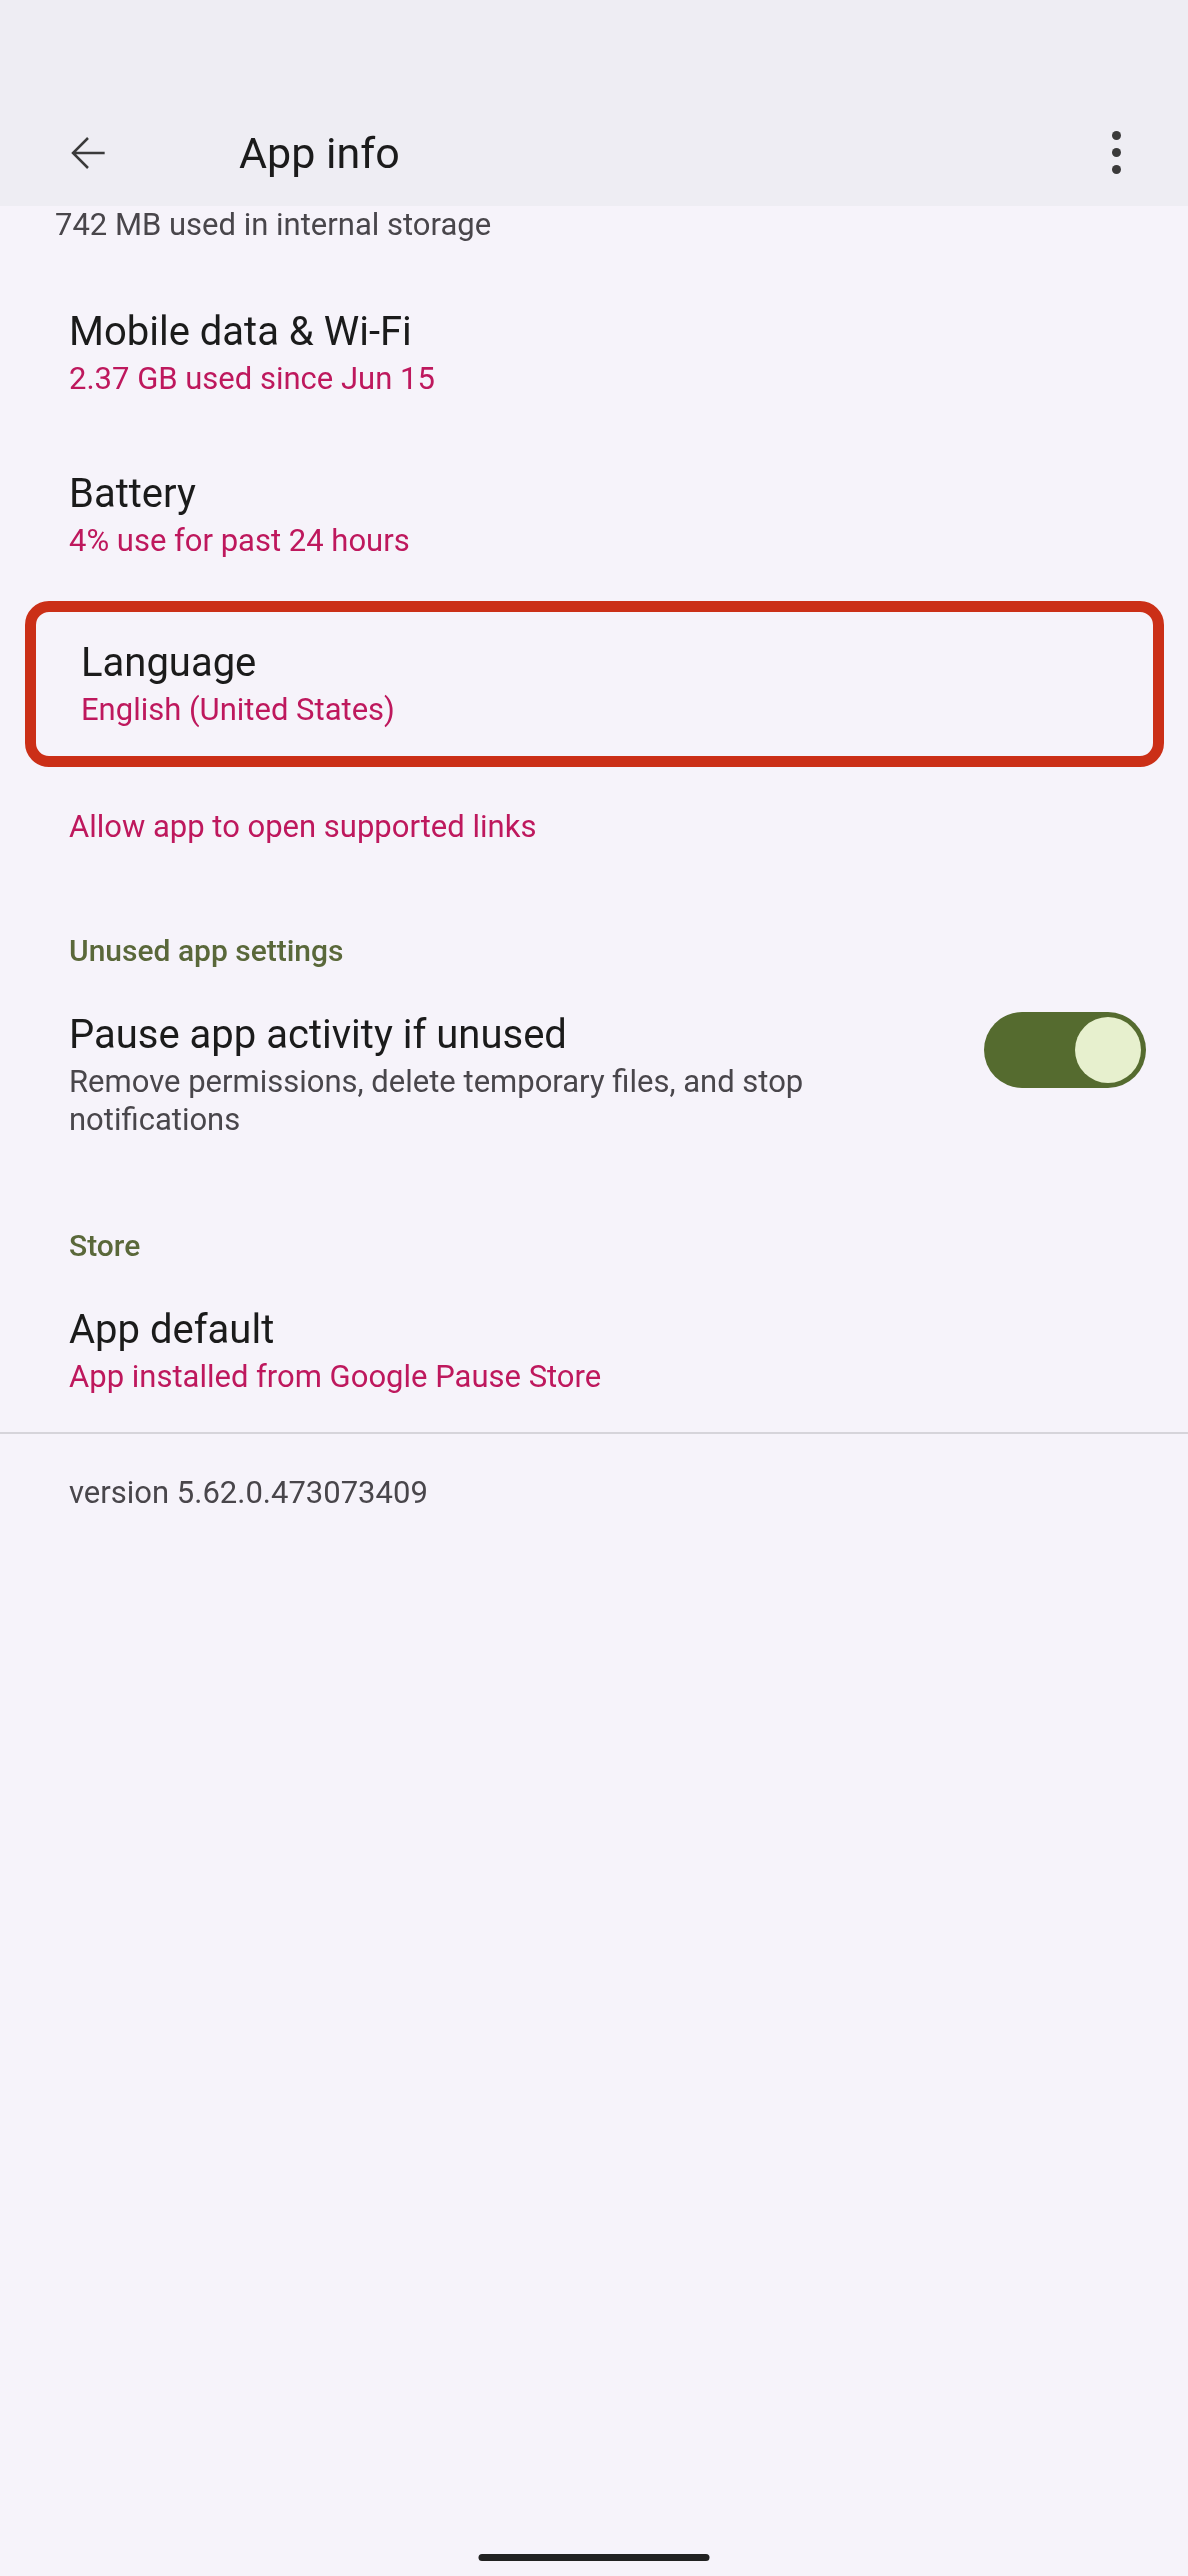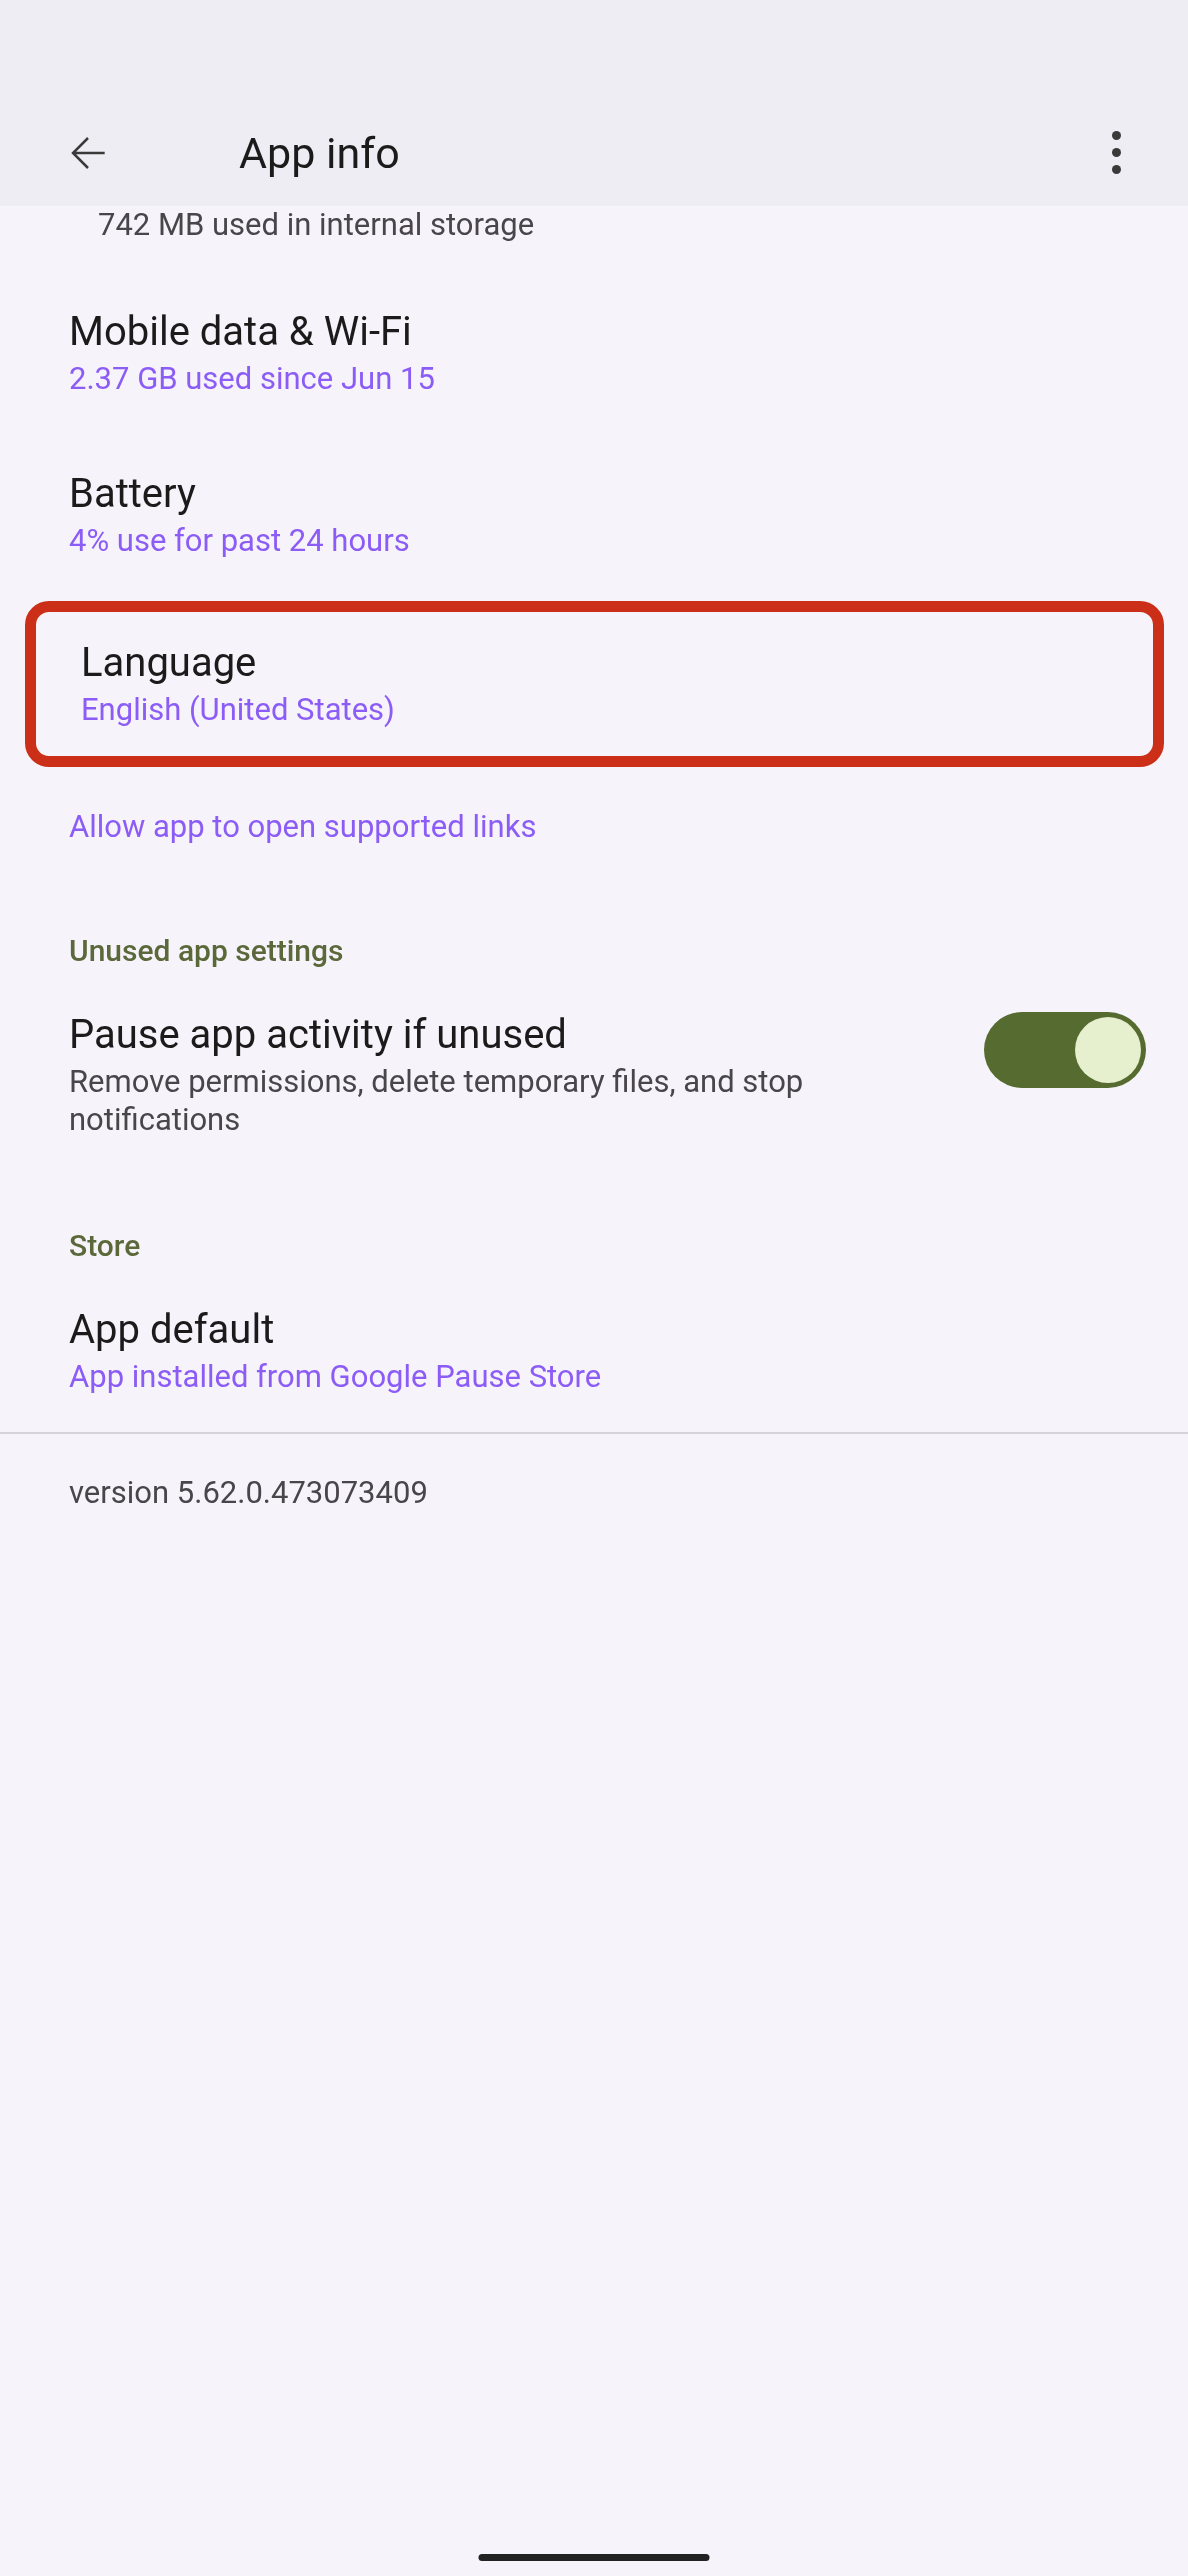--- a/index.html
+++ b/index.html
@@ -70,36 +70,36 @@
     }
     .content {
       flex: 1;
       background: #f6f3fa;
       display: flex;
       flex-direction: column;
     }
     .sub-partial {
       font-size: 31px;
       color: #49464b;
-      padding: 0 69px 29px 98px;
+      padding: 0 69px 29px 55px;
       line-height: 1.2;
     }
     .item {
       padding: 37px 69px 37px 69px;
       cursor: pointer;
     }
     .item-title {
       font-size: 40px;
       color: #1b1b1b;
       line-height: 1.15;
       margin-bottom: 5px;
     }
     .item-sub {
       font-size: 31px;
-      color: #8b5cf6;
+      color: #be185d;
       line-height: 1.2;
     }
     .highlight-wrap {
       margin: 4.1px 25px;
       border: 11.6px solid #cb2f17;
       border-radius: 24px;
       overflow: hidden;
     }
     .highlight-wrap .item {
       padding: 28px 45px 28px 45px;

